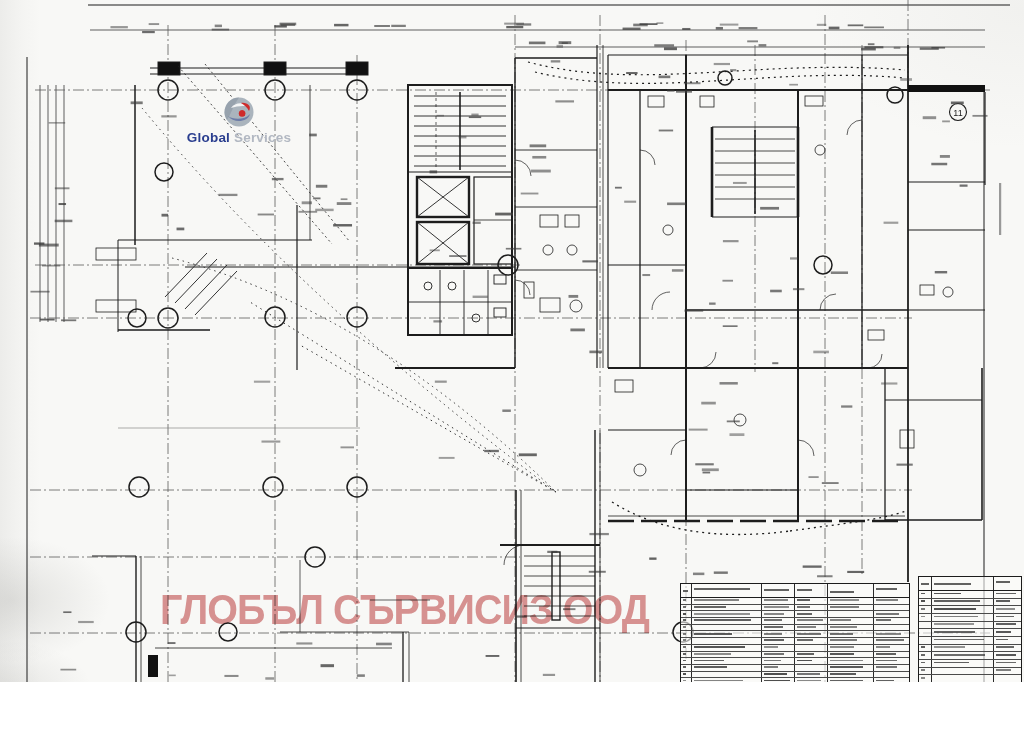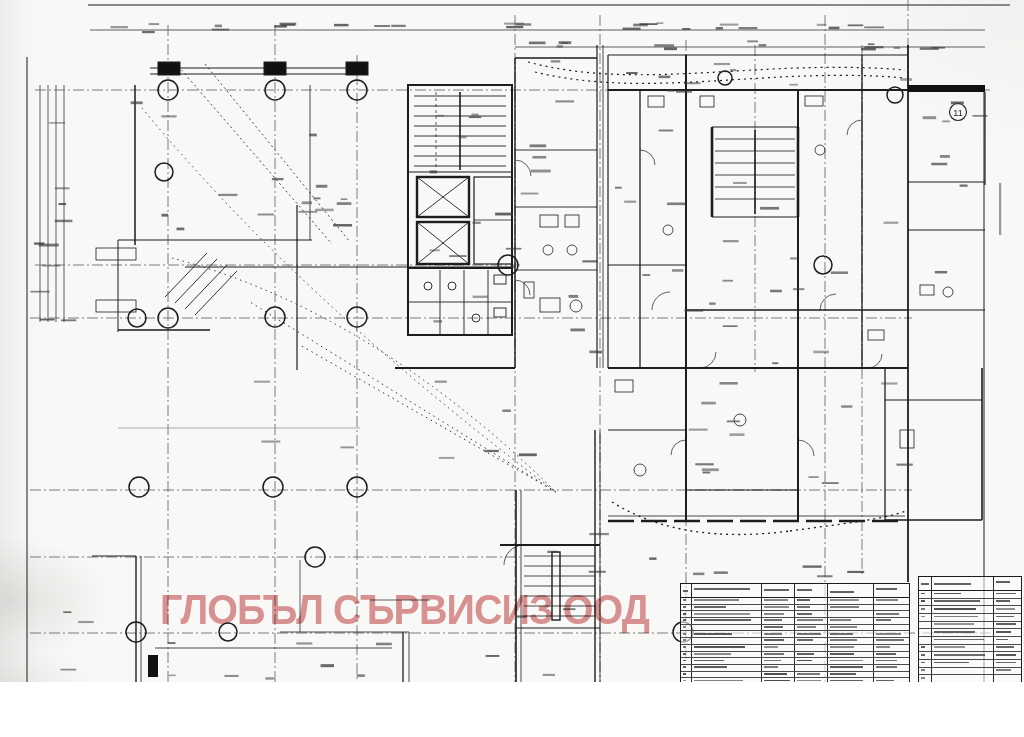--- a/index.html
+++ b/index.html
@@ -542,20 +542,31 @@
         <rect x="847.2281314000618" y="570.8669424200742" width="16.92976785215073" height="2.1542895558077326" opacity="0.7733224453047488"></rect>
         <rect x="802.6616907970335" y="565.4487180828344" width="18.963279014901854" height="2.3471491101883117" opacity="0.7492653192483193"></rect>
         <rect x="649.2260027067857" y="557.4760973534901" width="7.295133114464178" height="2.3450107518327474" opacity="0.7883804501678704"></rect>
         <rect x="817.0624876939983" y="575.2414560482099" width="15.480792765263837" height="2.028258967599021" opacity="0.6333553732295313"></rect>
         <rect x="713.7878942926358" y="571.4542055276474" width="14.03575969116565" height="2.4228574518220767" opacity="0.6811713875416533"></rect>
         <rect x="692.9830122333872" y="572.5803613814434" width="11.351632835972882" height="2.5388727907738056" opacity="0.6130361498161387"></rect>
         <rect x="999" y="183" width="2.2" height="52" opacity="0.5"></rect>
       </g>
   </svg>
 
+  <div id="logo">
+    <svg width="36" height="36" style="display:block;margin:0 auto;" viewBox="0 0 36 36">
+      <circle cx="18" cy="18" r="14.5" fill="#aab4bd"></circle>
+      <path d="M18,3.5 A14.5,14.5 0 0 0 6,26 C10,20 12,12 18,3.5 Z" fill="#8f9aa6" opacity=".7"></path>
+      <path d="M10,14 C14,8 24,8 28,13 C24,11 16,12 10,14 Z" fill="#ffffff" opacity=".85"></path>
+      <path d="M20,9 C26,8 31,12 28,17 C26,13 23,11 20,9 Z" fill="#cf2b2b"></path>
+      <path d="M21,16 a3.4,3.4 0 1 0 .2,0 Z" fill="#cf2b2b"></path>
+      <path d="M7,22 C12,26 24,26 29,20 C27,28 13,30 7,22 Z" fill="#3b4e96" opacity=".55"></path>
+    </svg>
+    <div class="words"><span class="w1" style="color: rgb(42, 62, 143);">Global</span> <span class="w2" style="color: rgb(178, 184, 194);">Services</span></div>
+  </div>
 
   <div id="watermark" style="color: rgba(197, 78, 78, 0.6);">ГЛОБЪЛ СЪРВИСИЗ ООД</div>
 
   <div id="table-left" class="sched" style="left: 680px; top: 583px; width: 228px; height: 120px;">
       <div class="col" style="left: 10px;"></div>
       <div class="col" style="left: 80px;"></div>
       <div class="col" style="left: 113px;"></div>
       <div class="col" style="left: 146px;"></div>
       <div class="col" style="left: 192px;"></div>
       <div class="hsep" style="top: 13px;"></div>

